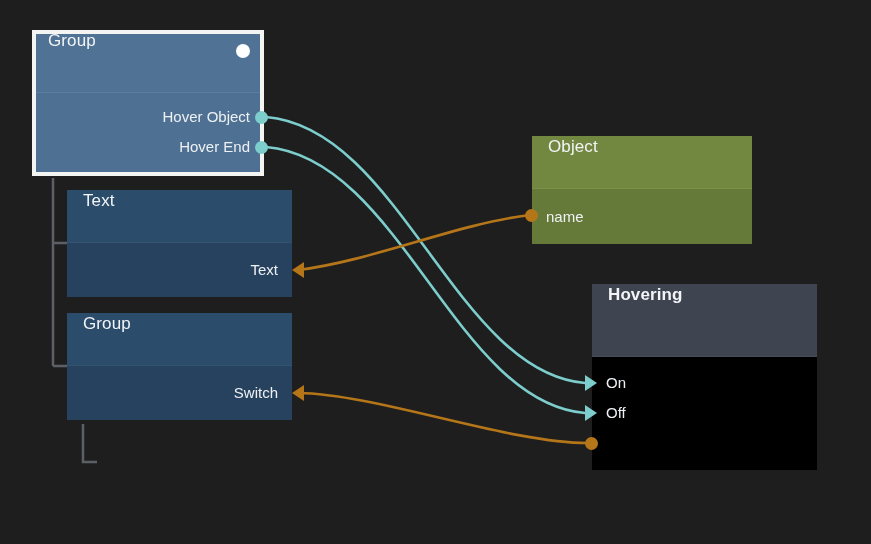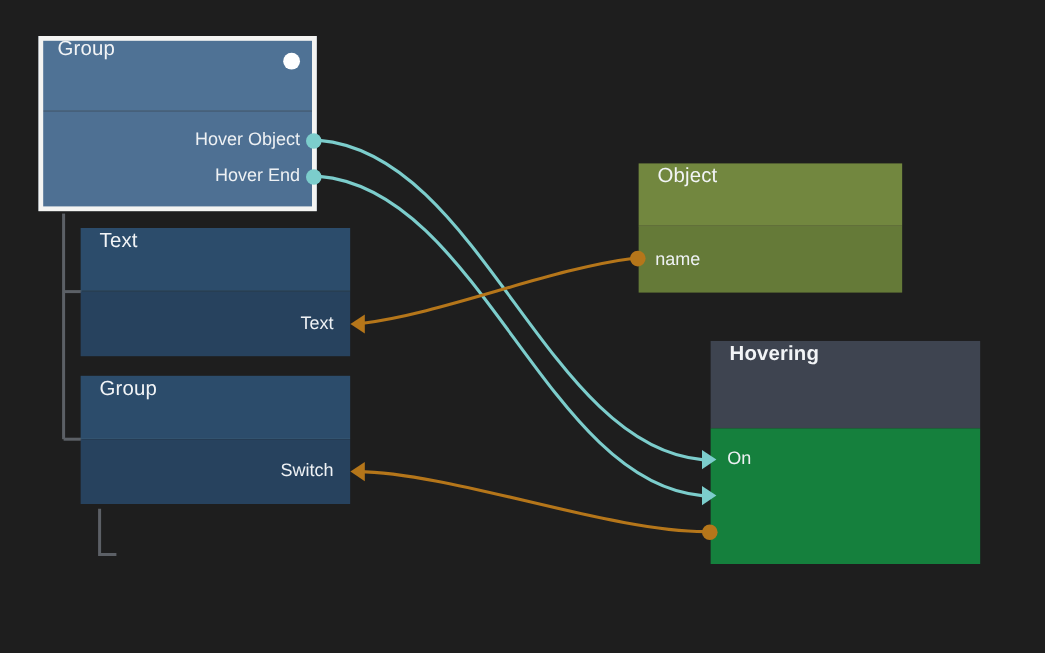--- a/index.html
+++ b/index.html
@@ -100,21 +100,21 @@
   
   .n-green-header { background: #72873f; }
   .n-green-body   { background: #657a38; }
   .n-green-divider{
     position:absolute; left:0; right:0; height:1px;
     background:#7b9046;
   }
 
   
   .n-gray-header { background: #3e4450; }
-  .n-gray-body   { background: #15803d; }
+  .n-gray-body   { background: #000000; }
   .n-gray-divider{
     position:absolute; left:0; right:0; height:1px;
     background:#454b58;
   }
 
   
   .port-row {
     position: absolute;
     height: 22px;
     display: flex;
@@ -270,20 +270,23 @@
   <div class="node" style="left:592px; top:284px; width:225px; height:186px;padding-left:29px;">
     <div class="node-inner">
       <div class="node-header n-gray-header" style="height:72px;">
         <div class="node-title bold">Hovering</div>
       </div>
       <div class="n-gray-divider" style="top:72px;"></div>
       <div class="node-body n-gray-body" style="top:73px;">
         <div class="port-row in" style="top:15px; right:0;">
           <span class="port-label">On</span>
         </div>
+        <div class="port-row in" style="top:45px; right:0;">
+          <span class="port-label">Off</span>
+        </div>
       </div>
     </div>
   </div>
   <div class="port-knob" style="left:585px; top:375px;">
     <div class="knob-arrow teal-right"></div>
   </div>
   <div class="port-knob" style="left:585px; top:405px;">
     <div class="knob-arrow teal-right"></div>
   </div>
   <div class="port-knob" style="left:585px; top:437px;">

